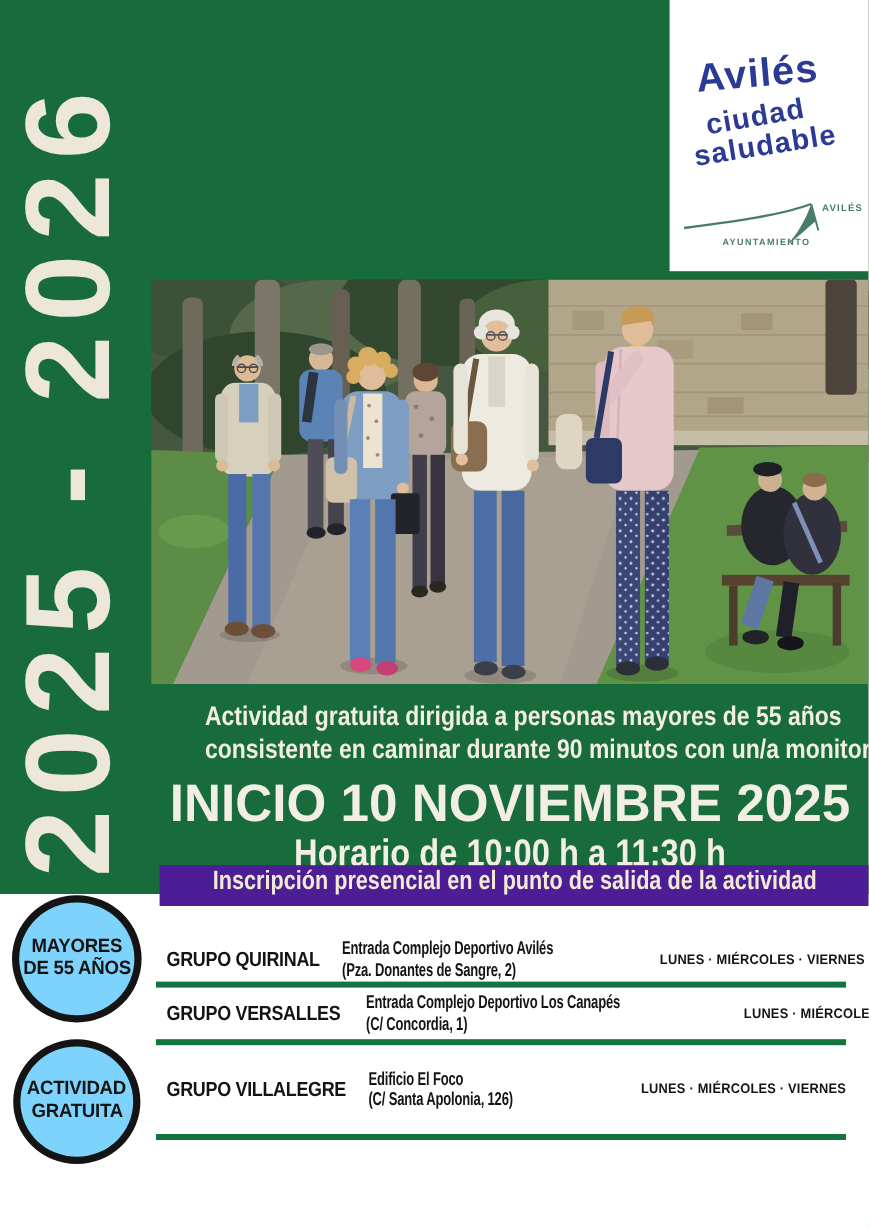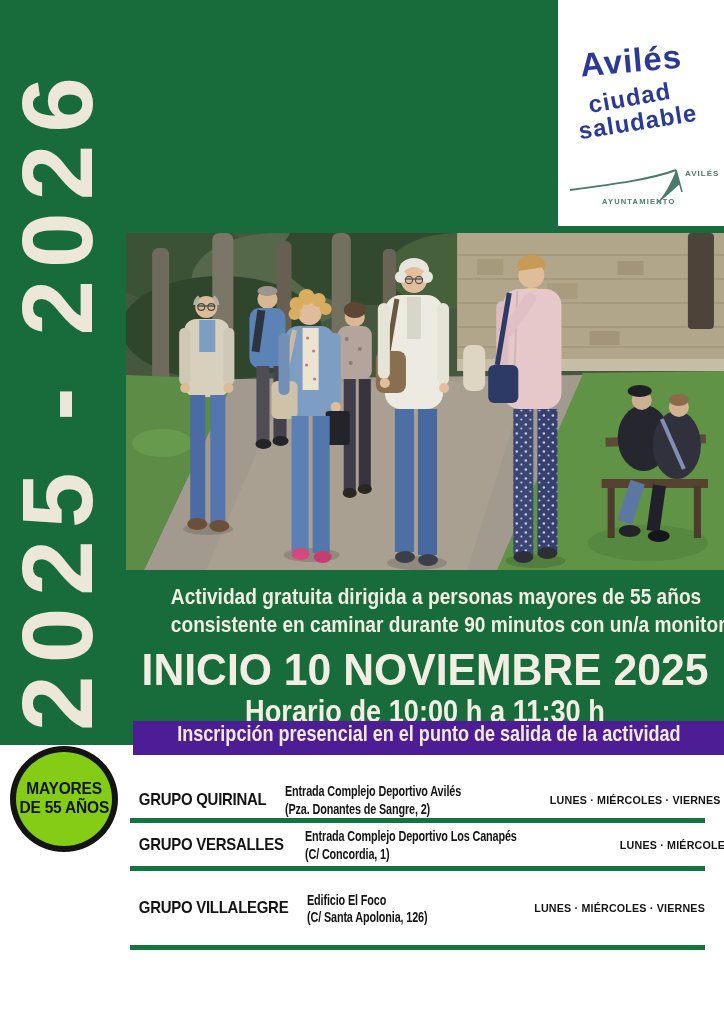--- a/index.html
+++ b/index.html
@@ -38,21 +38,21 @@
   
   .intro-block{position:absolute;left:126px;top:583px;width:598px;text-align:center;color:#f2eee3;}
   .intro-line{font-size:22.5px;font-weight:bold;line-height:1.25;
     transform:scaleX(.85);transform-origin:50% 50%;white-space:nowrap;}
   .inicio{margin-top:8px;font-size:44px;font-weight:bold;line-height:1.05;
     transform:scaleX(.97);transform-origin:50% 50%;white-space:nowrap;}
   .horario{margin-top:1px;font-size:32px;font-weight:bold;line-height:1.1;
     transform:scaleX(.85);transform-origin:50% 50%;white-space:nowrap;}
   
   .badge{
-    position:absolute;border:6px solid #141414;border-radius:50%;background:#84cc16;
+    position:absolute;border:6px solid #141414;border-radius:50%;background:#7dd3fc;
     display:flex;flex-direction:column;justify-content:center;align-items:center;
     text-align:center;color:#141414;font-weight:bold;
   }
   .badge-age{left:10px;top:746px;width:96px;height:94px;}
   .badge-free{left:11px;top:866px;width:94px;height:92px;}
   .badge span{display:block;font-size:16px;line-height:1.18;letter-spacing:-0.2px;
     transform:scaleX(.97);white-space:nowrap;}
   .reg-bar{
     position:absolute;left:133px;top:721px;width:591px;height:34px;background:#4c1d95;
     display:flex;align-items:flex-start;justify-content:center;
@@ -278,20 +278,24 @@
   <div class="intro-block">
     <div class="intro-line">Actividad gratuita dirigida a personas mayores de 55 años</div>
     <div class="intro-line">consistente en caminar durante 90 minutos con un/a monitor/a</div>
     <div class="inicio">INICIO 10 NOVIEMBRE 2025</div>
     <div class="horario">Horario de 10:00 h a 11:30 h</div>
   </div>
 
   <div class="badge badge-age">
     <span>MAYORES</span>
     <span>DE 55 AÑOS</span>
+  </div>
+  <div class="badge badge-free">
+    <span>ACTIVIDAD</span>
+    <span>GRATUITA</span>
   </div>
 
   <div class="reg-bar">
     <div class="reg-text">Inscripción presencial en el punto de salida de la actividad</div>
   </div>
 
   <div class="gtable">
     <div class="trow">
       <div class="gname">GRUPO QUIRINAL</div>
       <div class="place">

